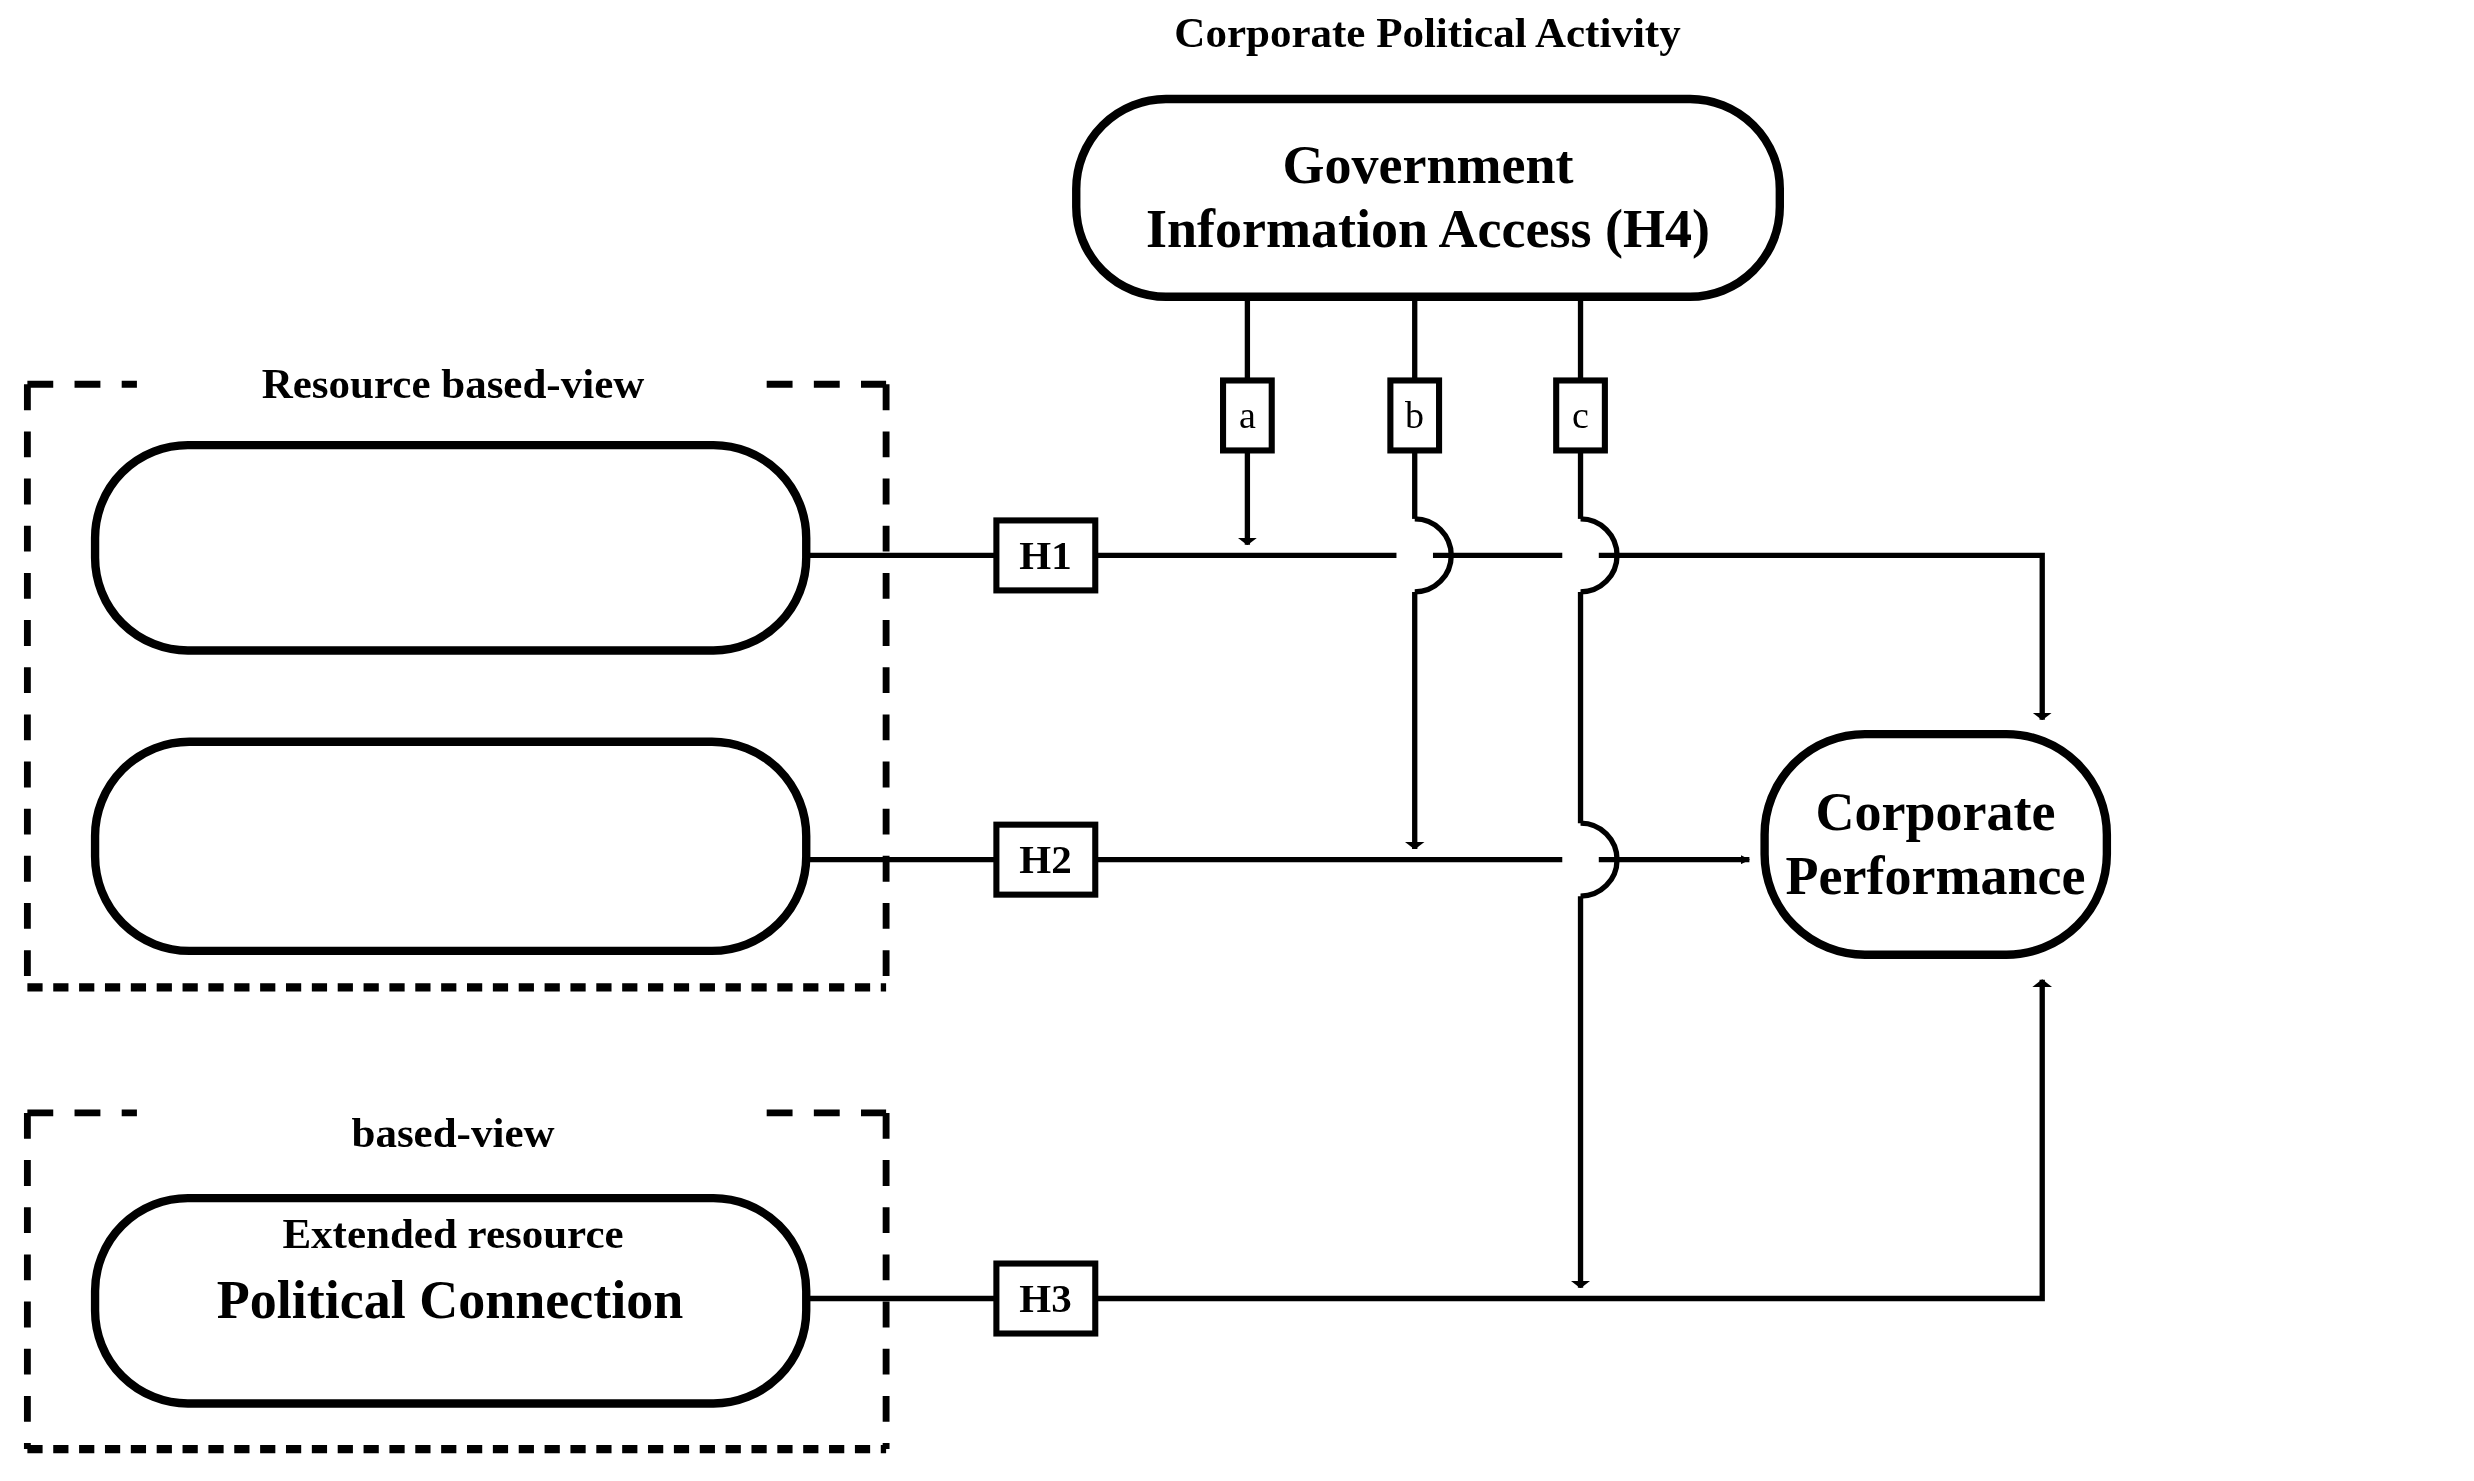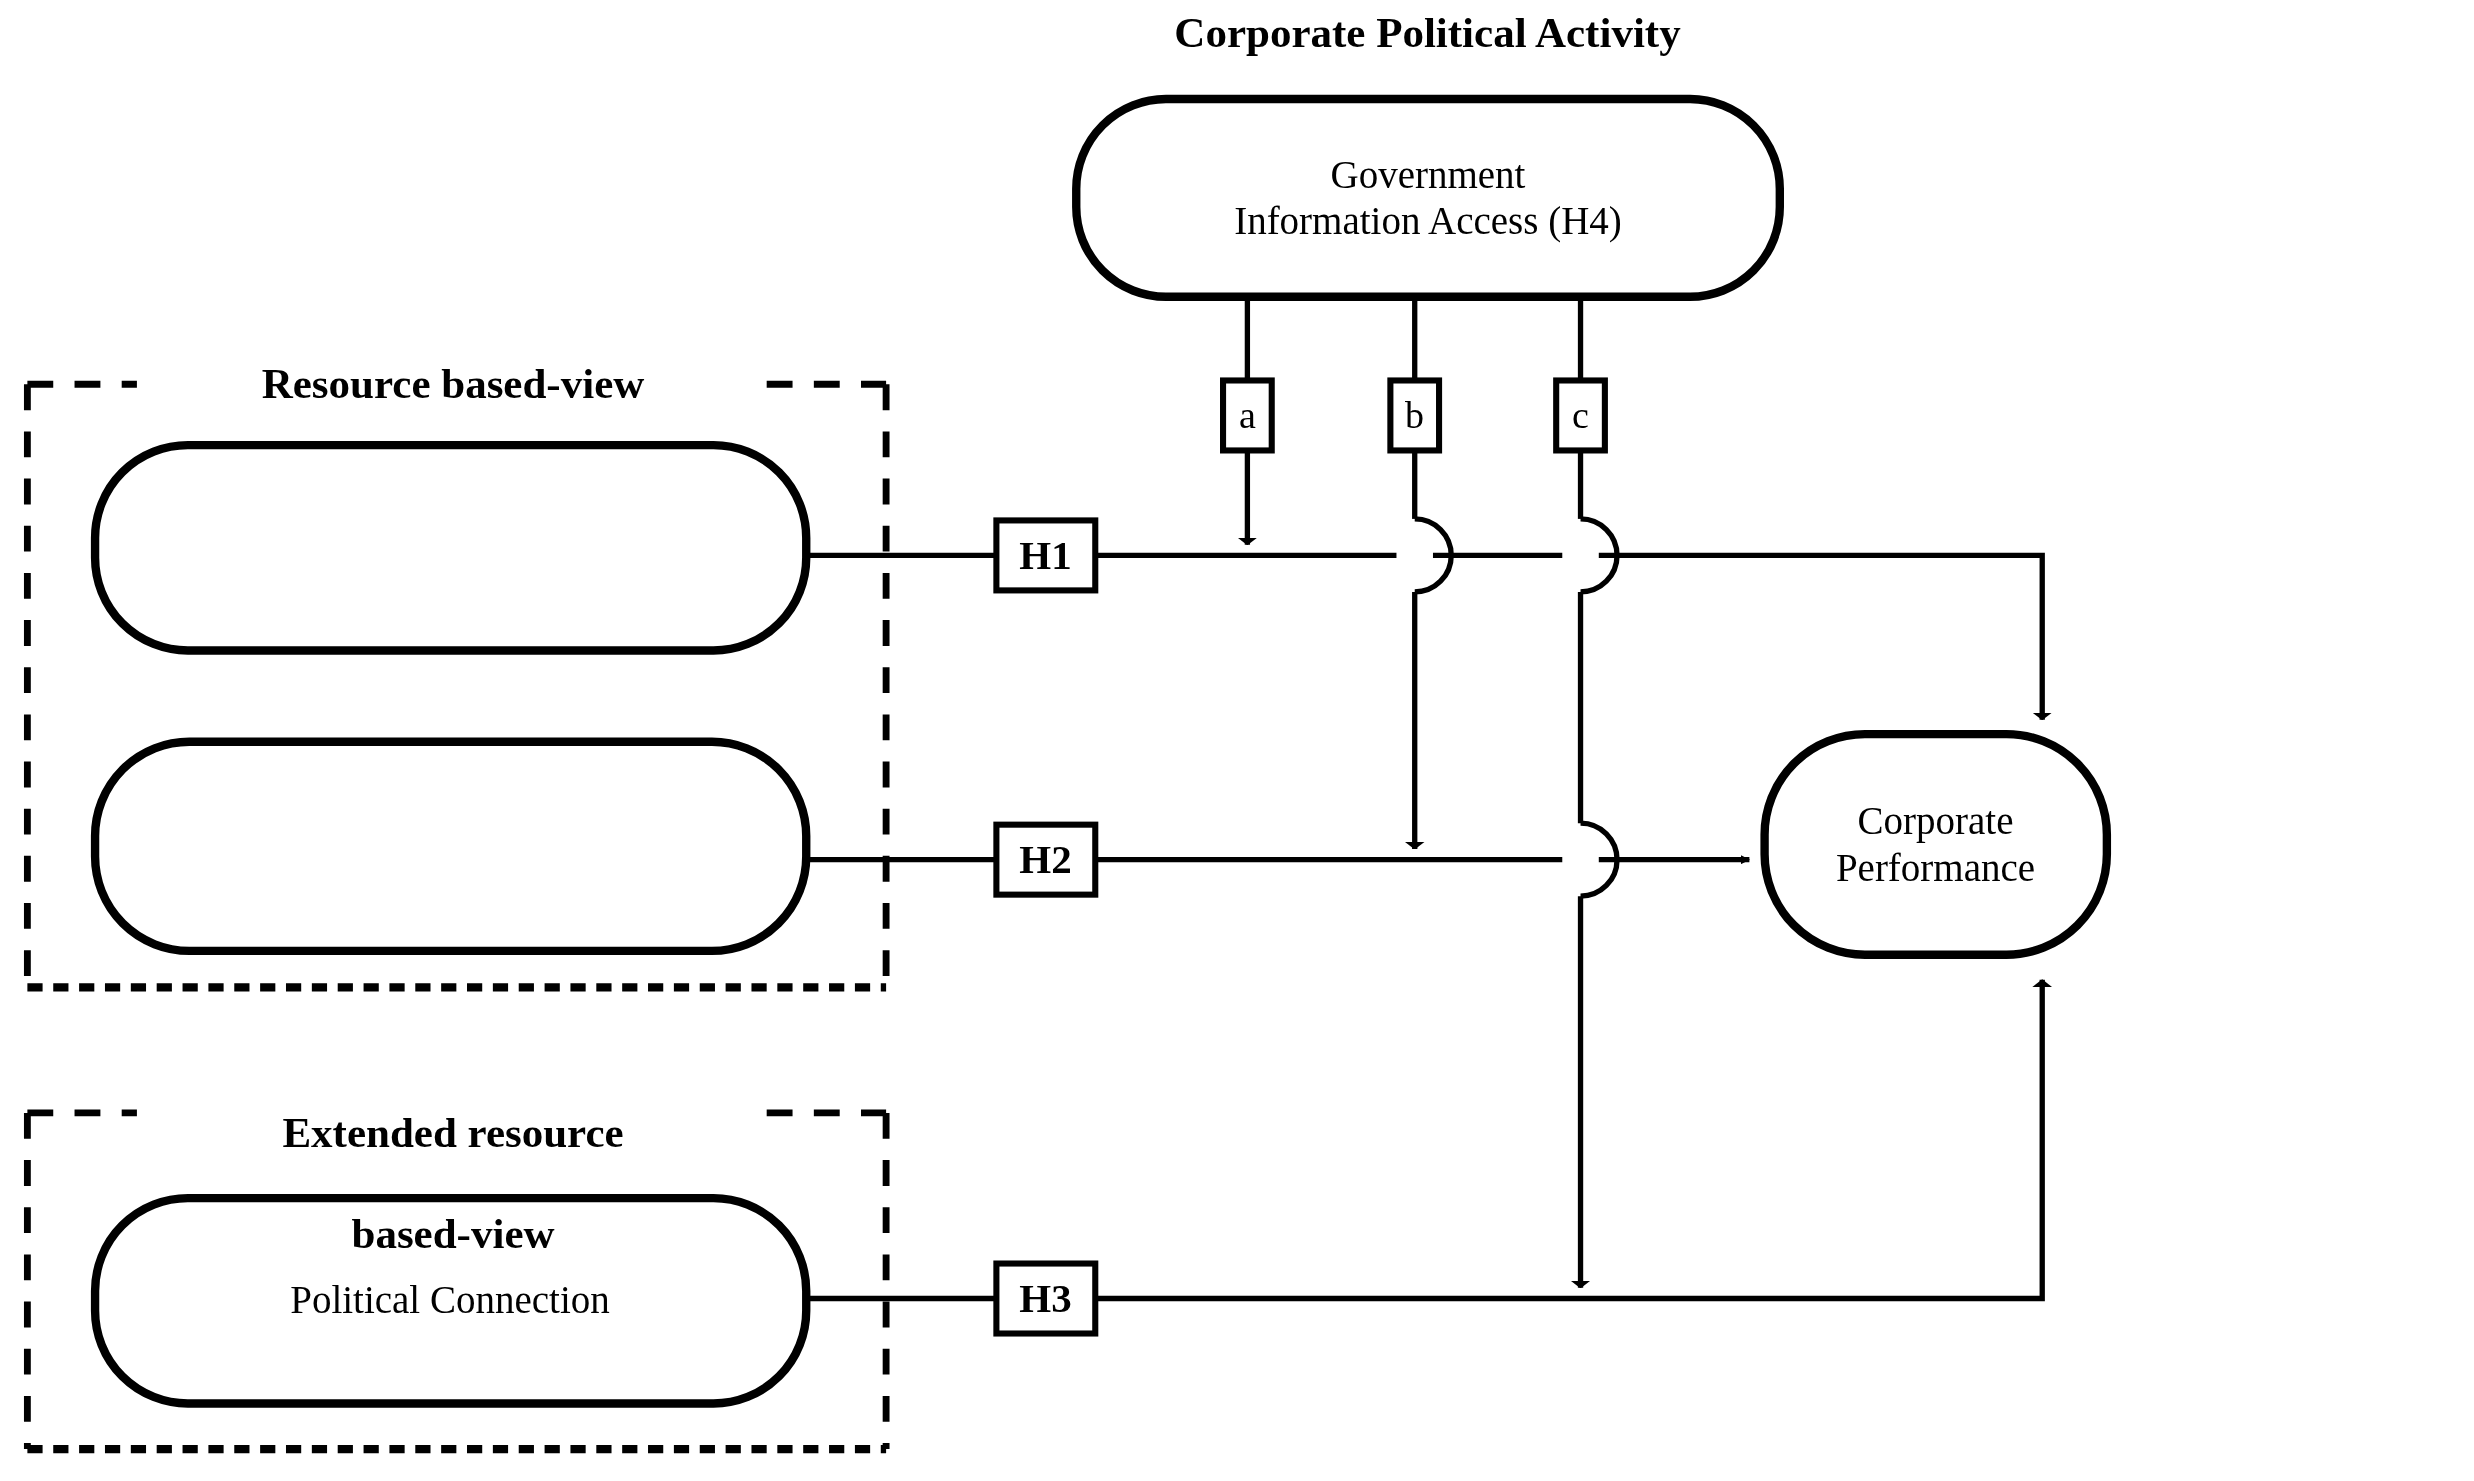--- a/index.html
+++ b/index.html
@@ -3,21 +3,21 @@
 <meta charset="utf-8">
 <title>Conceptual Research Model</title>
 <style>
   html,body{margin:0;padding:0;background:#ffffff;}
   body{font-family:"Liberation Serif","DejaVu Serif",serif;}
   #stage{position:relative;width:2475px;height:1482px;background:#ffffff;overflow:hidden;}
   #canvas{position:absolute;left:0;top:0;width:2475px;height:1482px;}
 
   .txt{position:absolute;text-align:center;color:#000;line-height:1.18;
        -webkit-font-smoothing:antialiased;white-space:pre-line;}
-  .node-label{font-size:39px;font-weight:400;}
+  .node-label{font-size:54px;font-weight:700;}
   .group-title{font-size:43px;font-weight:700;}
   .hyp-label{font-size:41px;font-weight:700;}
   .abc-label{font-size:38px;font-weight:400;}
   .center-both{display:flex;align-items:center;justify-content:center;}
 </style>
 </head>
 <body>
 
 <div id="stage">
 
@@ -114,22 +114,22 @@
   <div class="txt node-label center-both" style="left:1084px;top:122px;width:688px;height:152px;flex-direction:column;">
     <span>Government</span>
     <span>Information Access (H4)</span>
   </div>
 
   <div class="txt group-title center-both" style="left:141px;top:357px;width:624px;height:55px;">Resource based-view</div>
 
 
 
   <div class="txt group-title" style="left:141px;top:1057px;width:624px;height:122px;">
+    <div>based-view</div>
     <div>Extended resource</div>
-    <div>based-view</div>
   </div>
 
   <div class="txt node-label center-both" style="left:106px;top:1217px;width:688px;height:167px;">Political Connection</div>
 
   <div class="txt node-label center-both" style="left:1772px;top:757px;width:327px;height:175px;flex-direction:column;">
     <span>Corporate</span>
     <span>Performance</span>
   </div>
 
   <div class="txt hyp-label center-both" style="left:996px;top:520px;width:99px;height:70px;">H1</div>

